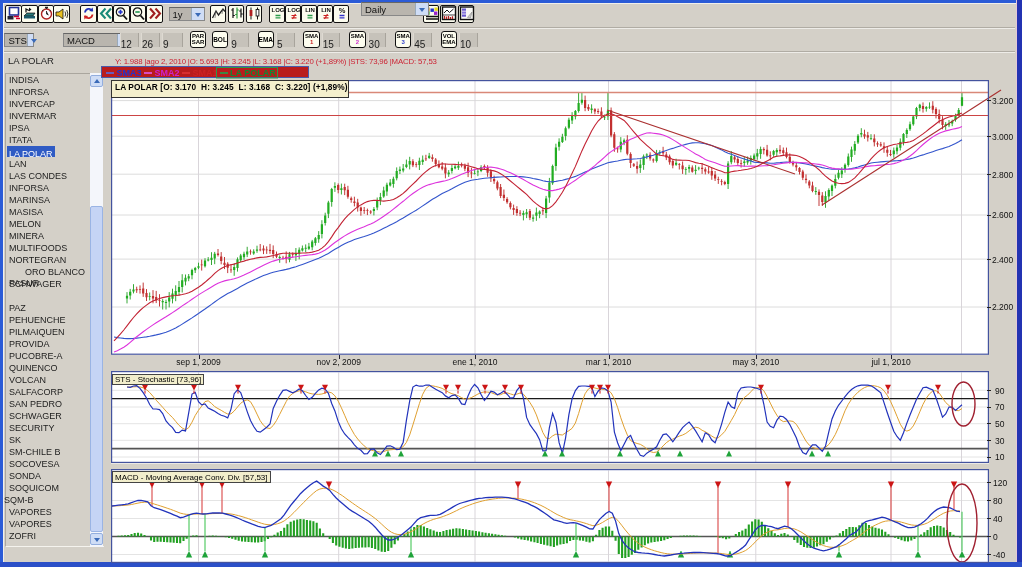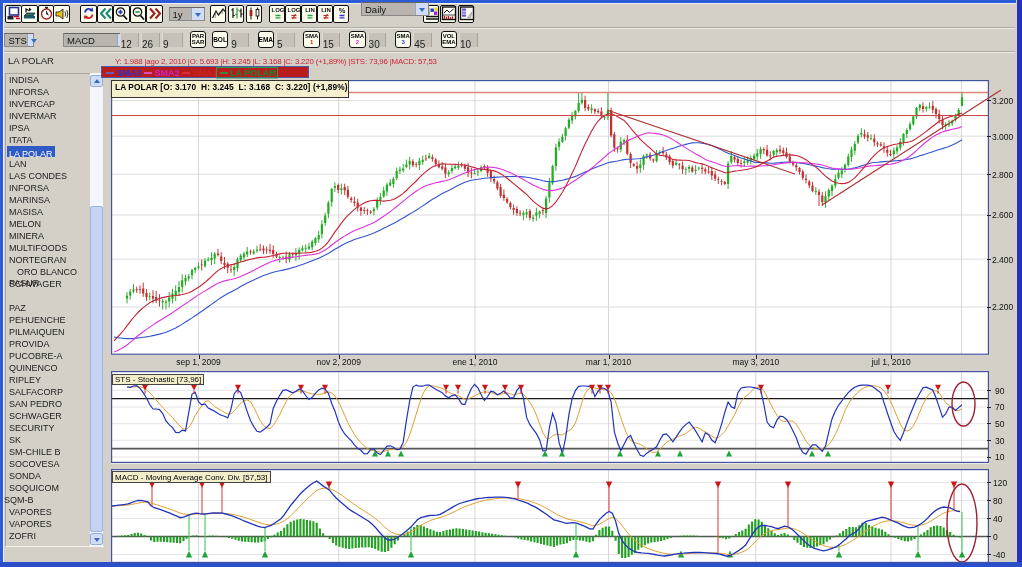--- a/index.html
+++ b/index.html
@@ -240,30 +240,30 @@
 <div id="sel" style="top:146.3px"><span>LA POLAR</span></div>
 <div class="li abs" style="left:9px;top:159.3px">LAN</div>
 <div class="li abs" style="left:9px;top:171.3px">LAS CONDES</div>
 <div class="li abs" style="left:9px;top:183.3px">INFORSA</div>
 <div class="li abs" style="left:9px;top:195.3px">MARINSA</div>
 <div class="li abs" style="left:9px;top:207.3px">MASISA</div>
 <div class="li abs" style="left:9px;top:219.3px">MELON</div>
 <div class="li abs" style="left:9px;top:231.3px">MINERA</div>
 <div class="li abs" style="left:9px;top:243.3px">MULTIFOODS</div>
 <div class="li abs" style="left:9px;top:255.3px">NORTEGRAN</div>
-<div class="li abs" style="left:17px;top:267.3px">ORO BLANCO</div>
+<div class="li abs" style="left:25px;top:267.3px">ORO BLANCO</div>
 <div class="li abs" style="left:9px;top:279.3px">SCHWAGER</div>
 <div class="li abs" style="left:9px;top:278px">PASUR</div>
 <div class="li abs" style="left:9px;top:303.3px">PAZ</div>
 <div class="li abs" style="left:9px;top:315.3px">PEHUENCHE</div>
 <div class="li abs" style="left:9px;top:327.3px">PILMAIQUEN</div>
 <div class="li abs" style="left:9px;top:339.3px">PROVIDA</div>
 <div class="li abs" style="left:9px;top:351.3px">PUCOBRE-A</div>
 <div class="li abs" style="left:9px;top:363.3px">QUINENCO</div>
-<div class="li abs" style="left:9px;top:375.3px">RIPLEY</div>
+<div class="li abs" style="left:9px;top:375.3px">VOLCAN</div>
 <div class="li abs" style="left:9px;top:387.3px">SALFACORP</div>
 <div class="li abs" style="left:9px;top:399.3px">SAN PEDRO</div>
 <div class="li abs" style="left:9px;top:411.3px">SCHWAGER</div>
 <div class="li abs" style="left:9px;top:423.3px">SECURITY</div>
 <div class="li abs" style="left:9px;top:435.3px">SK</div>
 <div class="li abs" style="left:9px;top:447.3px">SM-CHILE B</div>
 <div class="li abs" style="left:9px;top:459.3px">SOCOVESA</div>
 <div class="li abs" style="left:9px;top:471.3px">SONDA</div>
 <div class="li abs" style="left:9px;top:483.3px">SOQUICOM</div>
 <div class="li abs" style="left:4px;top:495.3px">SQM-B</div>

